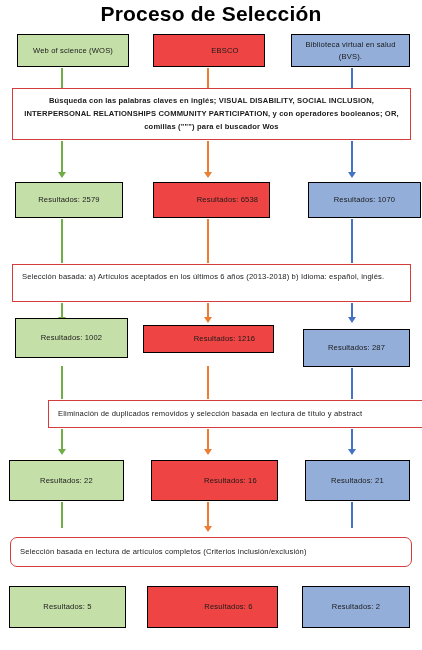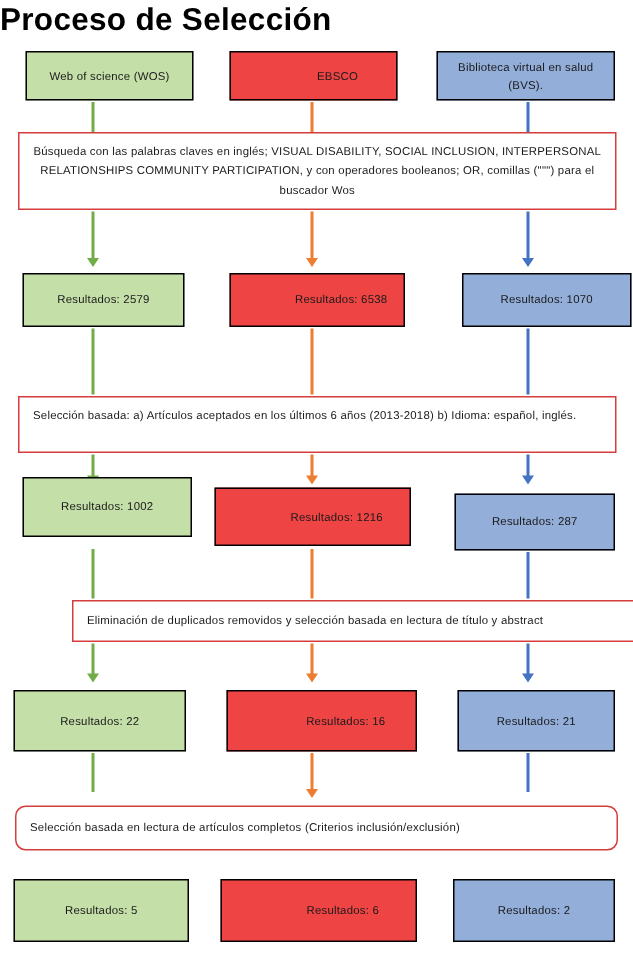--- a/index.html
+++ b/index.html
@@ -19,20 +19,21 @@
     position: relative;
     width: 422px;
     height: 650px;
   }
 
   .title {
     position: absolute;
     left: 0;
     top: 2px;
     width: 422px;
+    text-align: center;
     font-size: 21px;
     font-weight: bold;
     color: #000000;
     letter-spacing: 0.2px;
   }
 
   
   .node {
     position: absolute;
     box-sizing: border-box;
@@ -110,21 +111,21 @@
   <div class="conn green" style="left:61px;  top:68px; width:1.8px; height:20px;">
       <div class="stem"></div>
     </div>
   <div class="conn orange" style="left:207px; top:68px; width:1.8px; height:20px;">
       <div class="stem"></div>
     </div>
   <div class="conn blue" style="left:351px; top:68px; width:1.8px; height:20px;">
       <div class="stem"></div>
     </div>
 
-  <div class="step centered" style="left:12px; top:88px; width:399px; height:52px;">Búsqueda con las palabras claves en inglés; VISUAL DISABILITY, SOCIAL INCLUSION, INTERPERSONAL RELATIONSHIPS  COMMUNITY PARTICIPATION, y con operadores booleanos; OR, comillas (""") para el buscador Wos</div>
+  <div class="step centered" style="left:12px; top:88px; width:399px; height:52px;font-weight:bold;">Búsqueda con las palabras claves en inglés; VISUAL DISABILITY, SOCIAL INCLUSION, INTERPERSONAL RELATIONSHIPS  COMMUNITY PARTICIPATION, y con operadores booleanos; OR, comillas (""") para el buscador Wos</div>
 
   <div class="conn green" style="left:61px;  top:141px; width:1.8px; height:34px;">
       <div class="stem"></div>
     </div>
   <div class="arrow green" style="left:57.8px; top:172px;"></div>
   <div class="conn orange" style="left:207px; top:141px; width:1.8px; height:34px;">
       <div class="stem"></div>
     </div>
   <div class="arrow orange" style="left:203.8px; top:172px;"></div>
   <div class="conn blue" style="left:351px; top:141px; width:1.8px; height:34px;">
@@ -155,21 +156,21 @@
   <div class="conn orange" style="left:207px; top:303px; width:1.8px; height:17px;">
       <div class="stem"></div>
     </div>
   <div class="arrow orange" style="left:203.8px; top:317px;"></div>
   <div class="conn blue" style="left:351px; top:303px; width:1.8px; height:17px;">
       <div class="stem"></div>
     </div>
   <div class="arrow blue" style="left:347.8px; top:317px;"></div>
 
   <div class="node green" style="left:15px; top:308px; width:113px; height:40px;margin-top:10px;">Resultados: 1002</div>
-  <div class="node yellow" style="left:143px; top:325px; width:131px; height:39px;">Resultados: 1216</div>
+  <div class="node yellow" style="left:143px; top:325px; width:131px; height:28px;">Resultados: 1216</div>
   <div class="node blue" style="left:303px; top:329px; width:107px; height:38px;">Resultados: 287</div>
 
   <div class="conn green" style="left:61px;  top:366px; width:1.8px; height:33px;">
       <div class="stem"></div>
     </div>
   <div class="conn orange" style="left:207px; top:366px; width:1.8px; height:33px;">
       <div class="stem"></div>
     </div>
   <div class="conn blue" style="left:351px; top:368px; width:1.8px; height:31px;">
       <div class="stem"></div>

